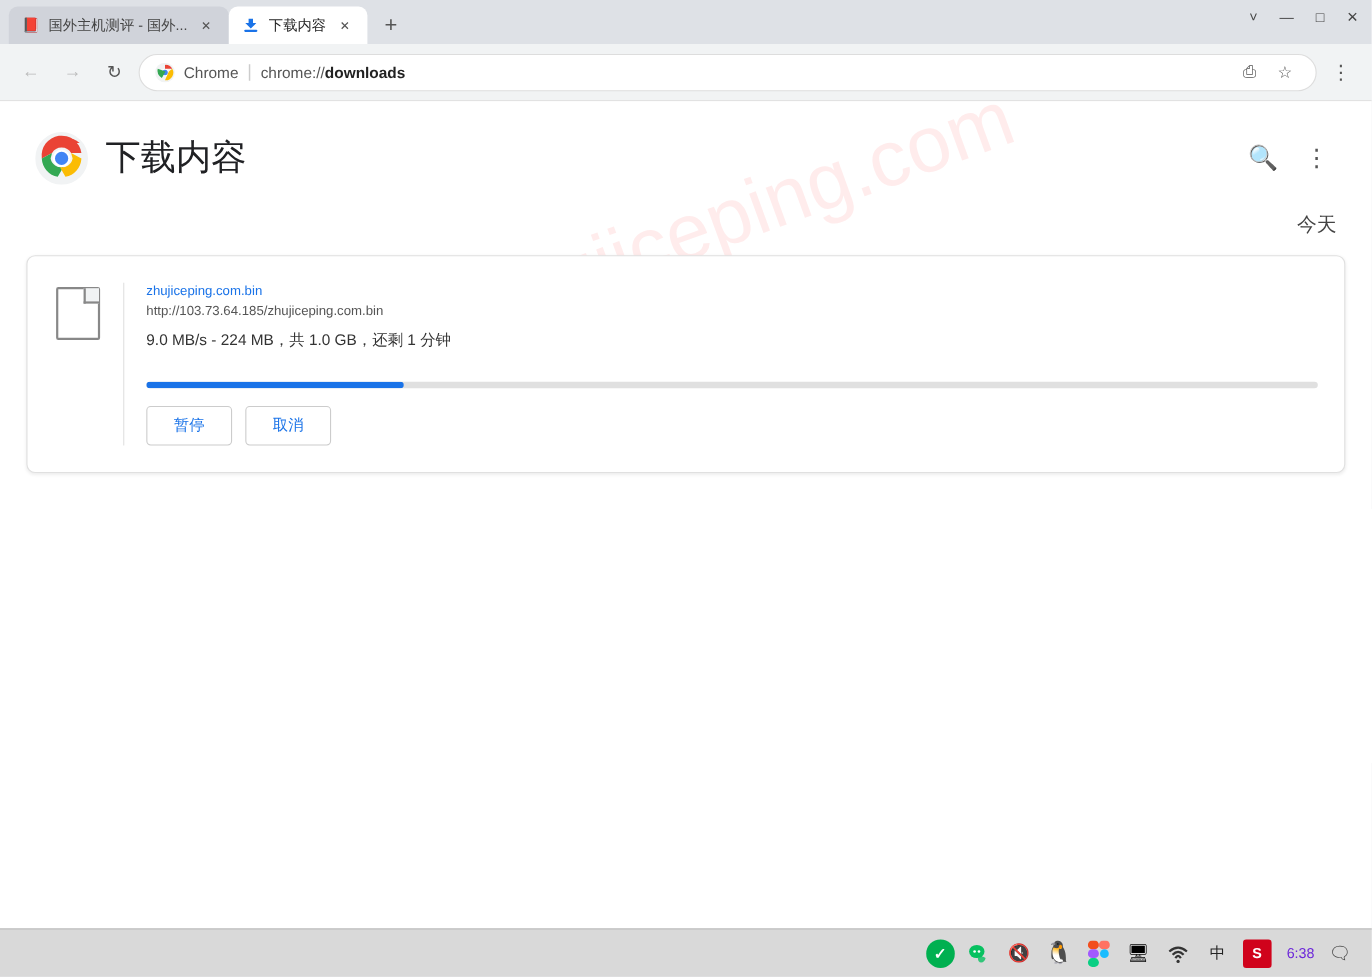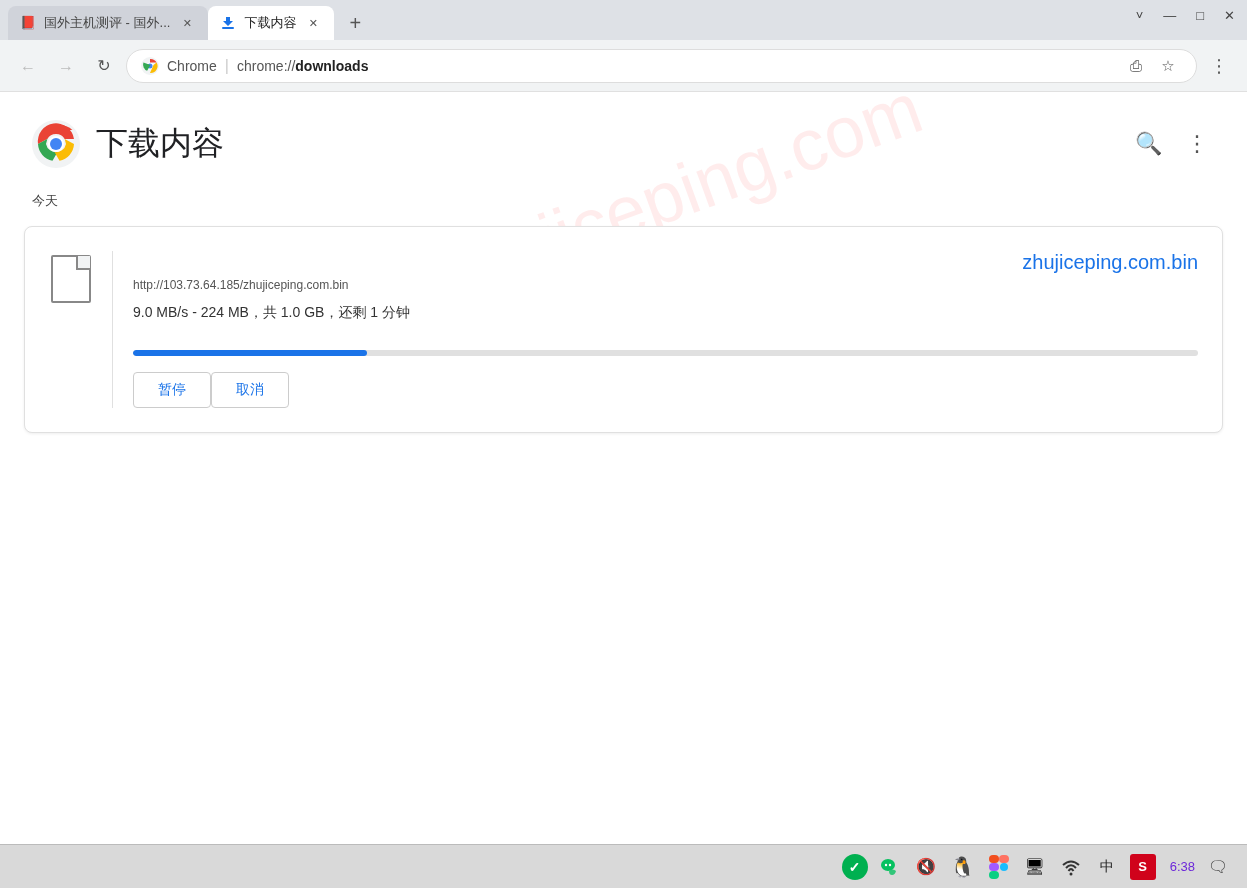--- a/index.html
+++ b/index.html
@@ -222,23 +222,24 @@
       color: rgba(255, 100, 100, 0.12);
       white-space: nowrap;
       pointer-events: none;
       font-family: Arial, sans-serif;
       z-index: 0;
     }
 
     
     .section-label {
       padding: 8px 32px 16px 32px;
-      font-size: 13px;
+      font-size: 18px;
       color: #444;
       font-weight: 400;
+      text-align: right;
     }
 
     
     .download-card {
       margin: 0 24px 24px 24px;
       background: #fff;
       border-radius: 8px;
       border: 1px solid #e0e0e0;
       box-shadow: 0 1px 3px rgba(0,0,0,0.07);
       display: flex;
@@ -277,26 +278,25 @@
       height: 12px;
       background: #f1f3f4;
       border-left: 2px solid #888;
       border-bottom: 2px solid #888;
     }
 
     .download-details {
       flex: 1;
     }
     .download-filename {
-      font-size: 20px;
+      font-size: 12px;
       color: #1a73e8;
       text-decoration: none;
       cursor: pointer;
       margin-bottom: 4px;
-      text-align: right;
     }
     .download-url {
       font-size: 12px;
       color: #555;
       margin-bottom: 12px;
     }
     .download-status {
       font-size: 14px;
       color: #333;
       margin-bottom: 28px;
@@ -309,20 +309,21 @@
       margin-bottom: 16px;
       overflow: hidden;
     }
     .progress-bar-fill {
       height: 100%;
       background: #1a73e8;
       border-radius: 3px;
     }
     .download-actions {
       display: flex;
+      gap: 12px;
     }
     .download-btn {
       padding: 8px 24px;
       border: 1px solid #ccc;
       border-radius: 4px;
       background: #fff;
       font-size: 14px;
       color: #1a73e8;
       cursor: pointer;
       font-weight: 500;

